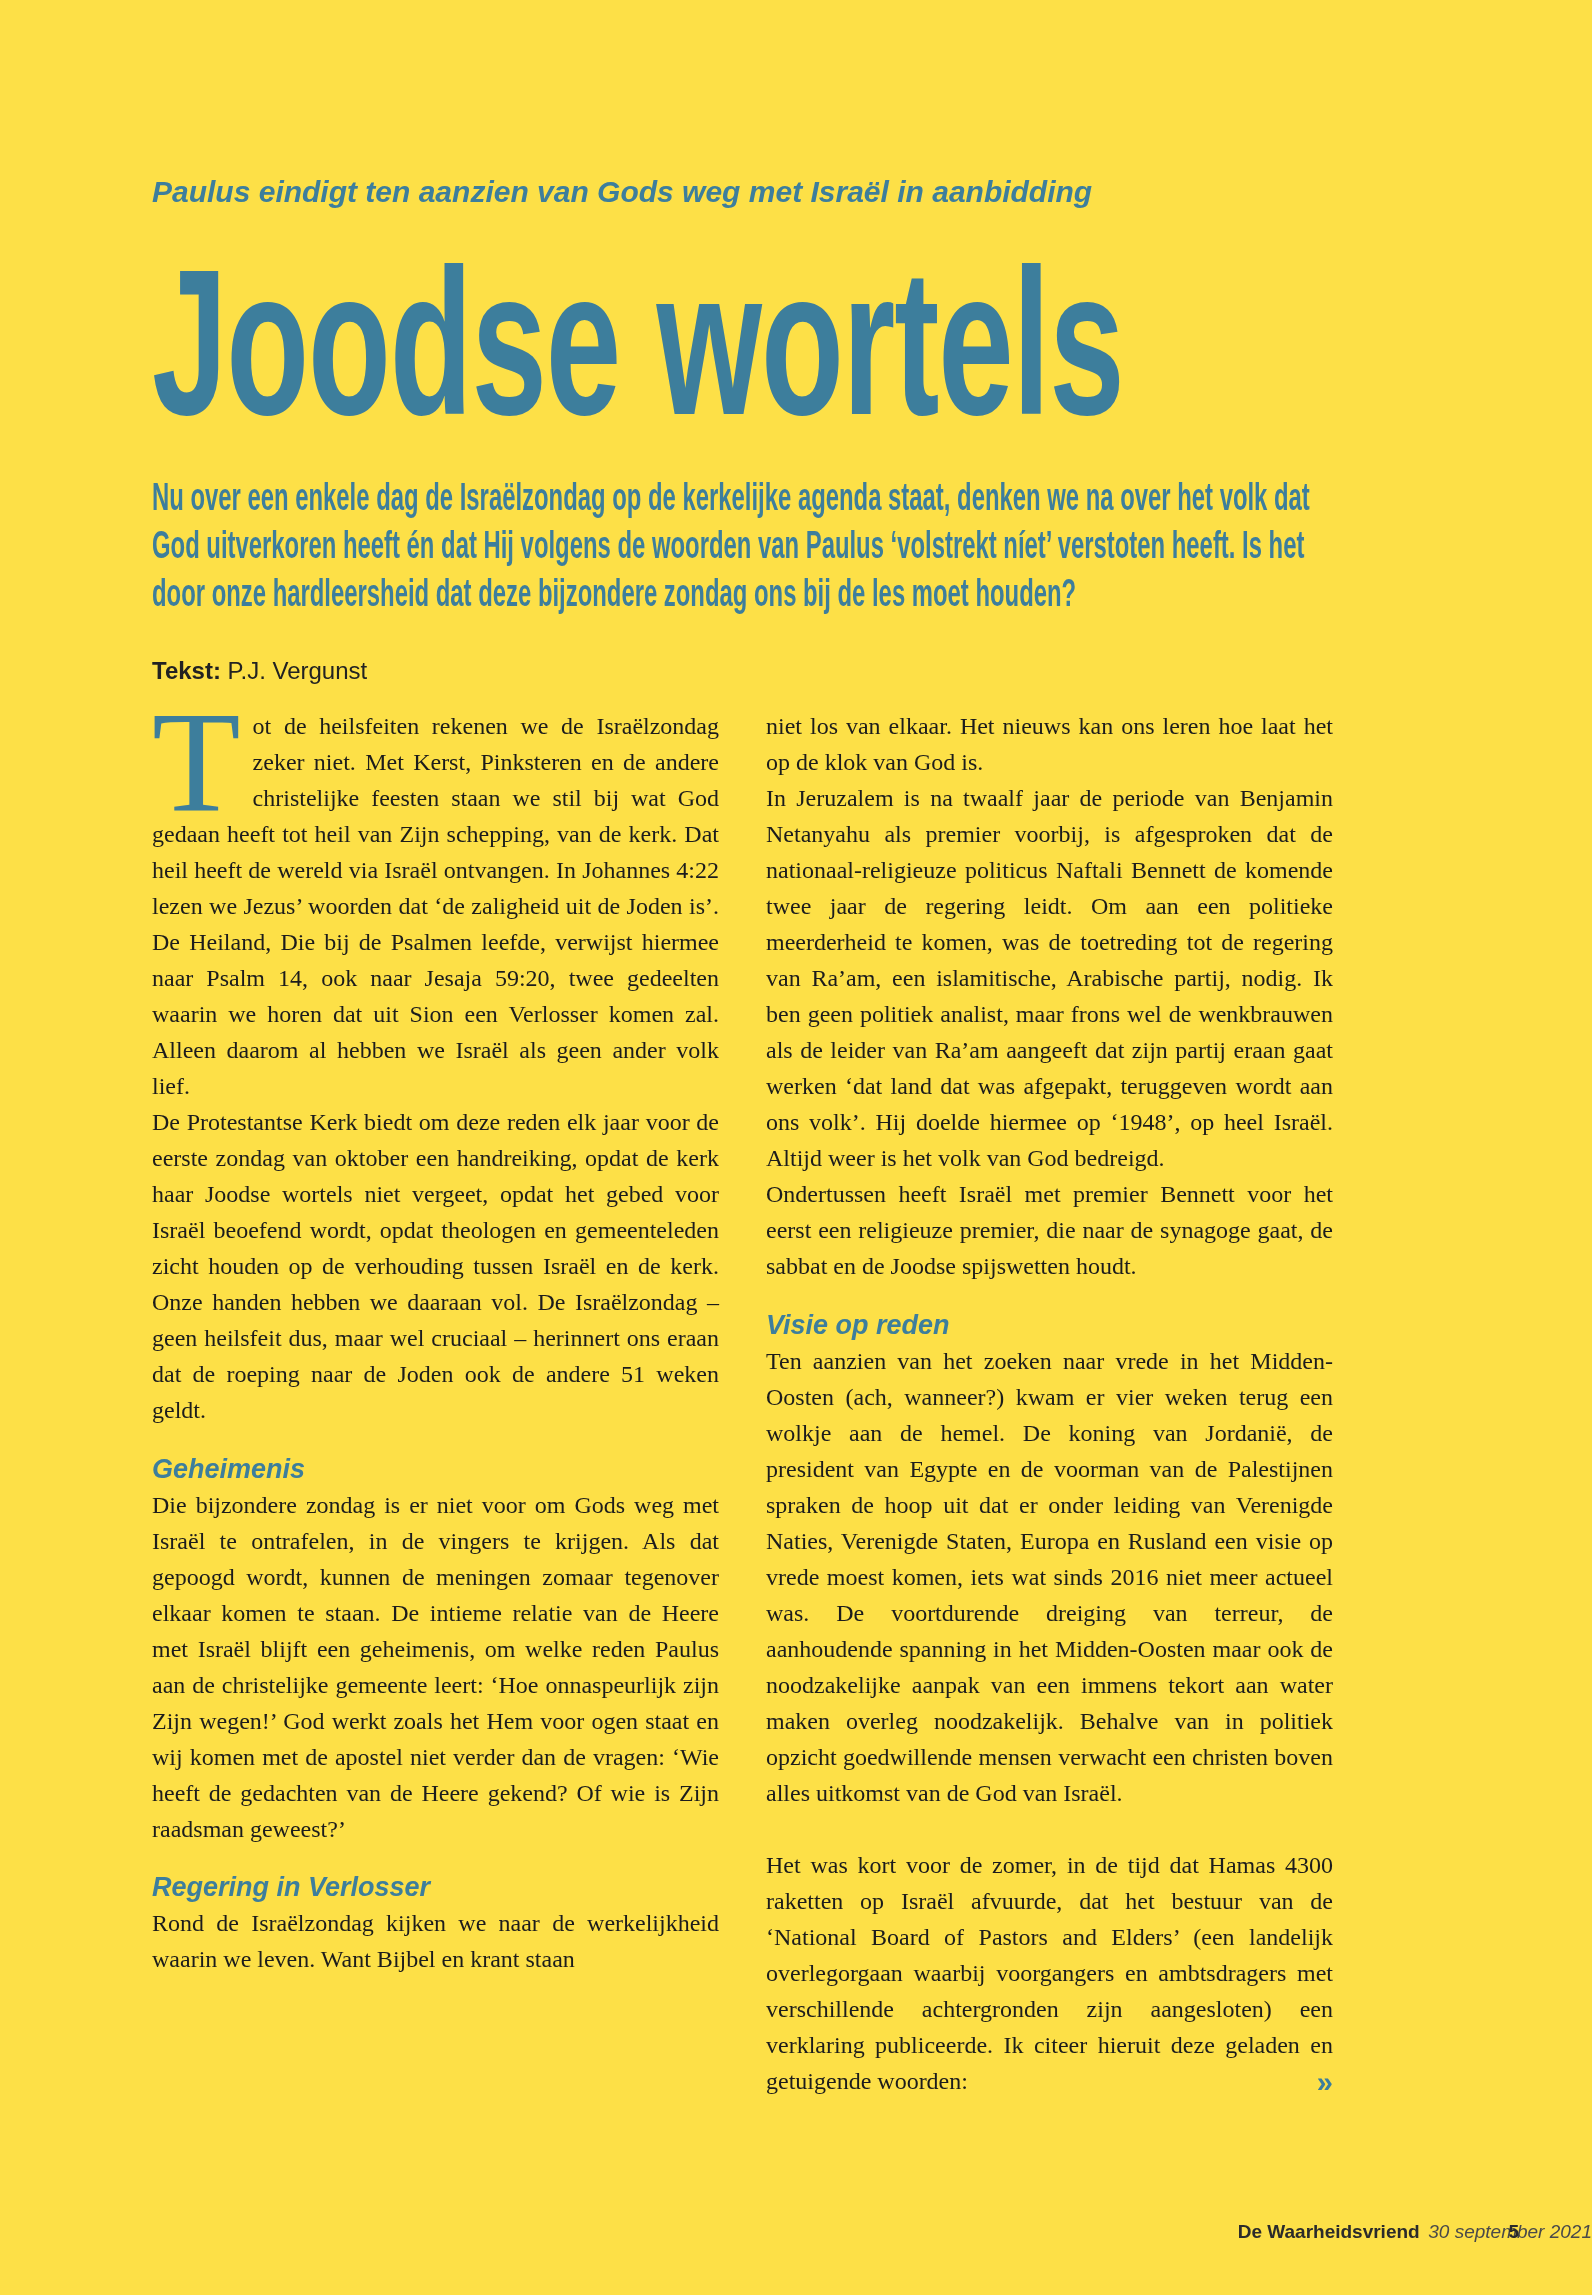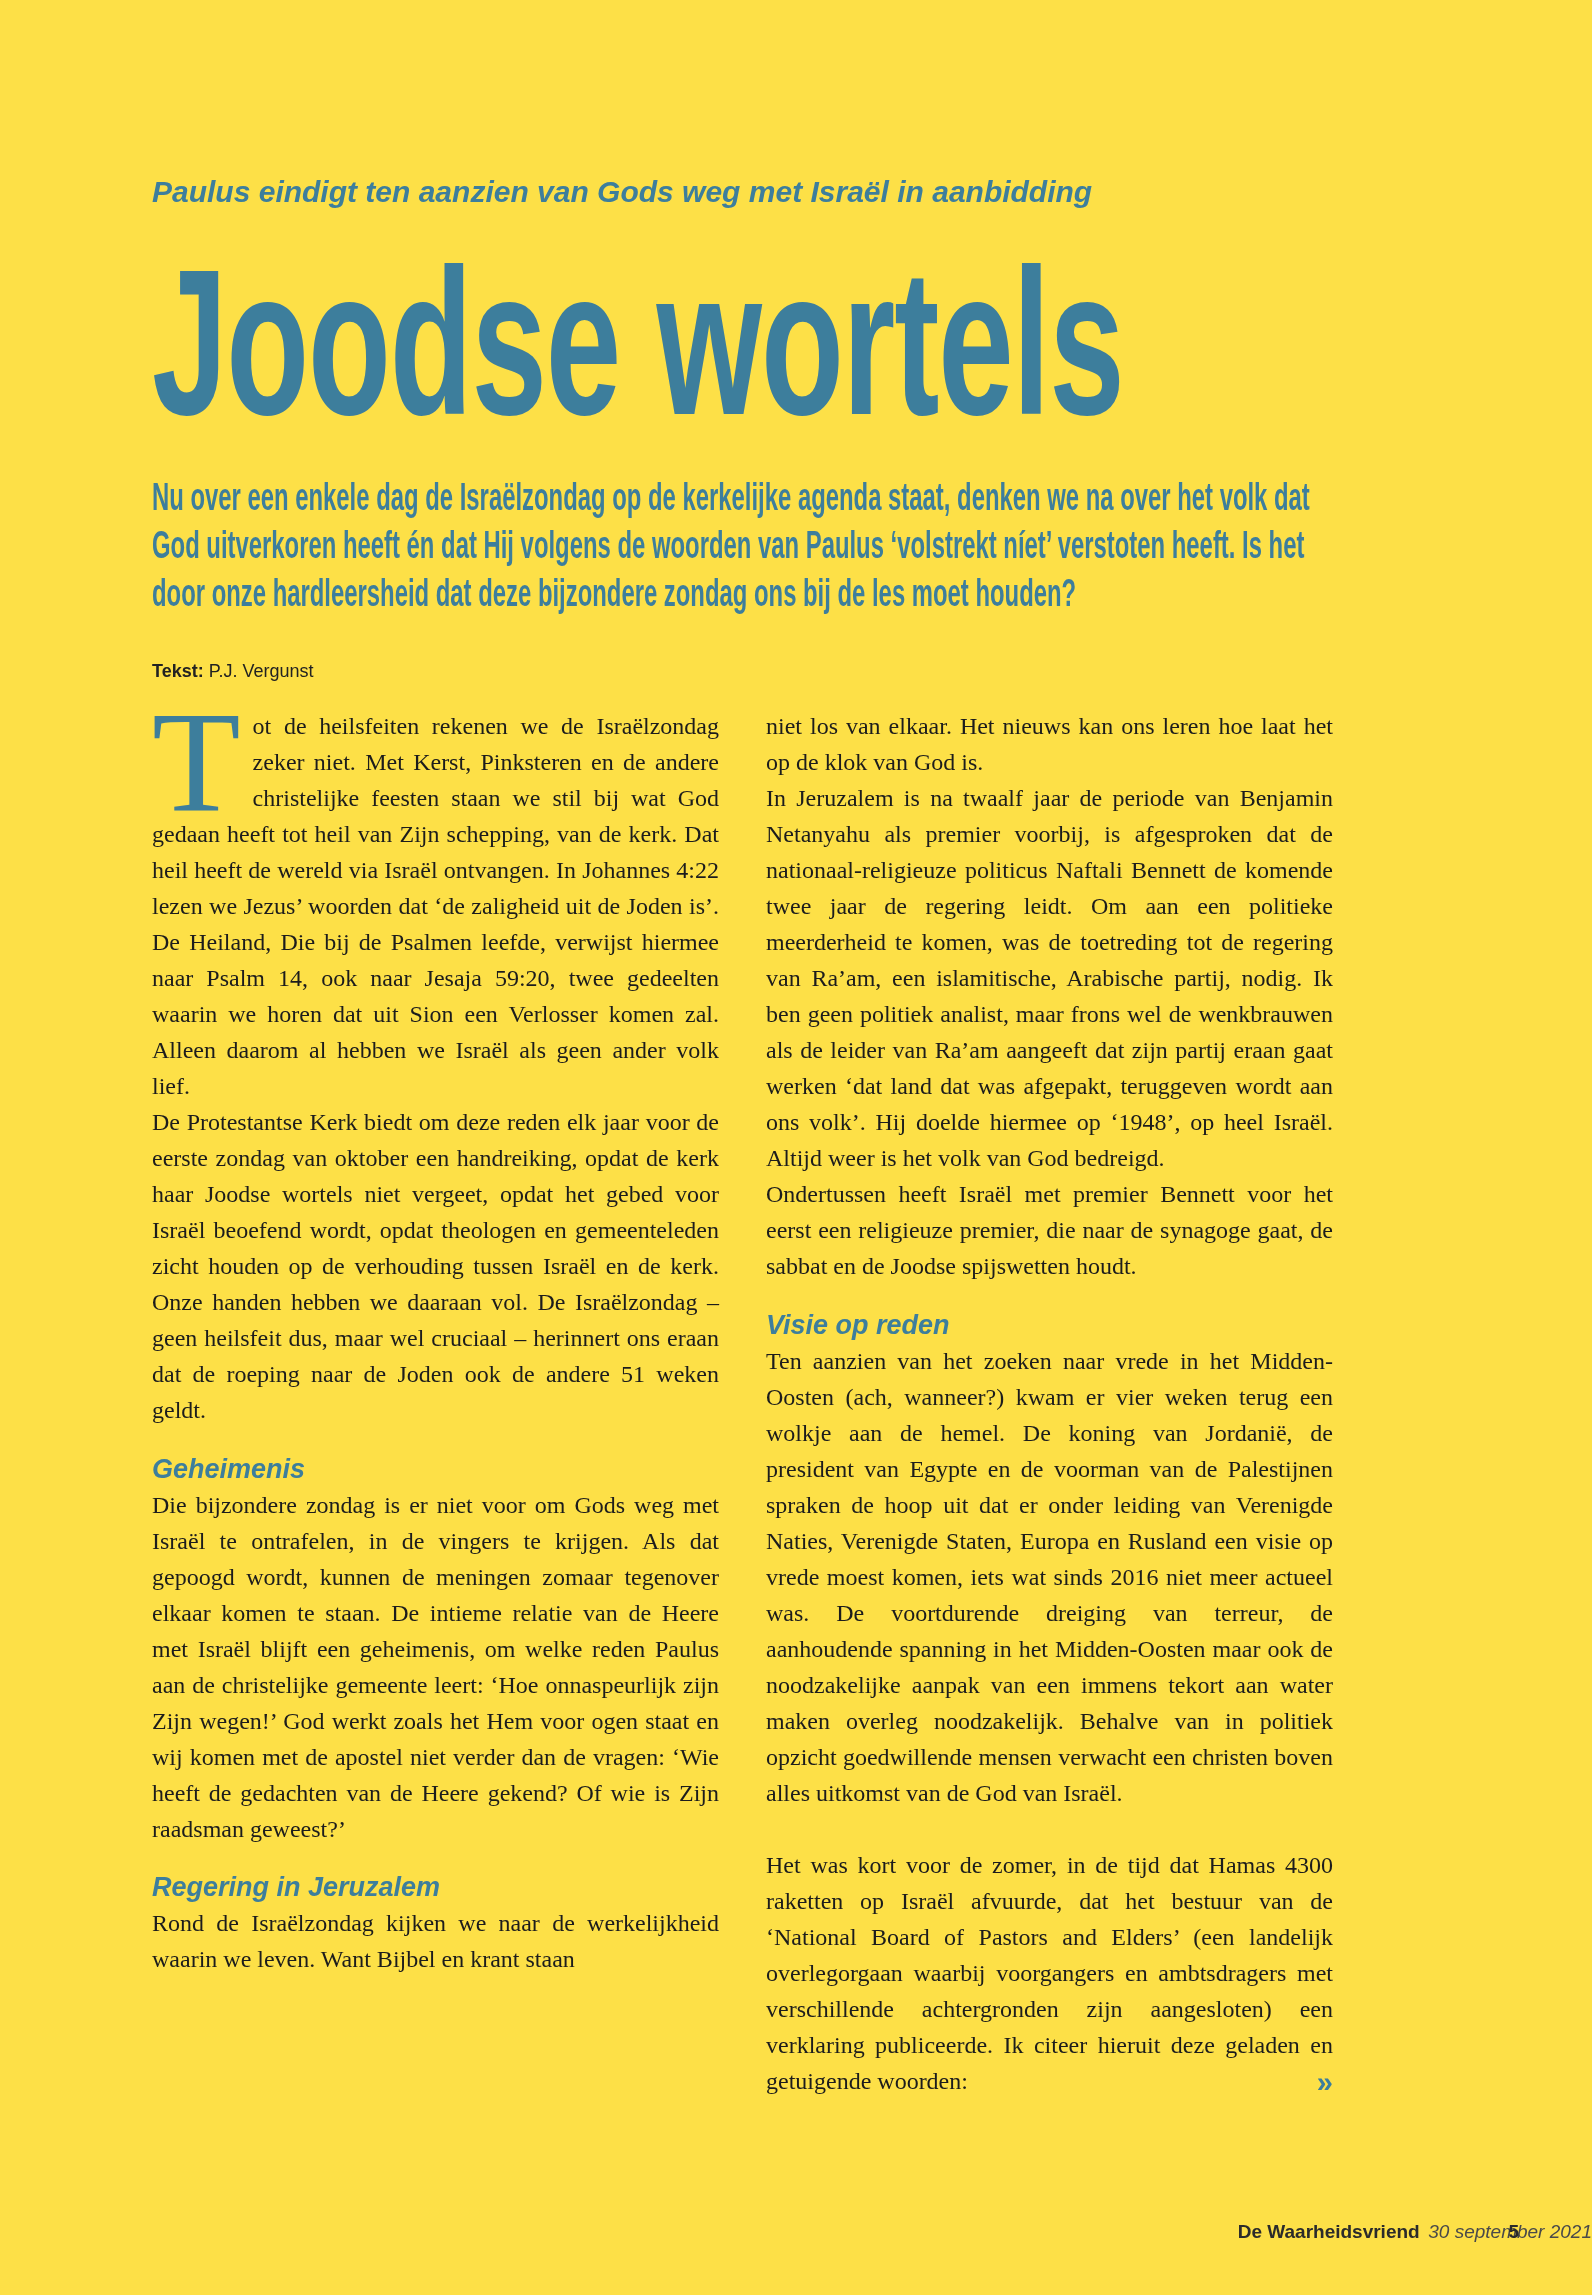--- a/index.html
+++ b/index.html
@@ -58,21 +58,21 @@
     font-size:38px;
     line-height:48px;
     color:var(--accent);
     transform:scaleX(0.628);
     transform-origin:left top;
     margin-bottom:41px;
   }
   
   .byline{
     font-family:"Liberation Sans", sans-serif;
-    font-size:18px;
+    font-size:24px;
     line-height:26px;
     color:#222222;
     margin-bottom:24px;
   }
   .byline .byline-label{font-weight:700;}
   .byline .byline-name{font-weight:400;}
   
   .columns{
     display:flex;
     gap:47px;
@@ -151,21 +151,21 @@
   <p class="intro">Nu over een enkele dag de Israëlzondag op de kerkelijke agenda staat, denken we na over het volk dat God uitverkoren heeft én dat Hij volgens de woorden van Paulus ‘volstrekt níet’ verstoten heeft. Is het door onze hardleersheid dat deze bijzondere zondag ons bij de les moet houden?</p>
 
   <p class="byline"><span class="byline-label">Tekst:</span> <span class="byline-name">P.J. Vergunst</span></p>
 
   <div class="columns">
     <div class="col">
         <p class="para"><span class="dropcap">T</span>ot de heilsfeiten rekenen we de Israëlzondag zeker niet. Met Kerst, Pinksteren en de andere christelijke feesten staan we stil bij wat God gedaan heeft tot heil van Zijn schepping, van de kerk. Dat heil heeft de wereld via Israël ontvangen. In Johannes 4:22 lezen we Jezus’ woorden dat ‘de zaligheid uit de Joden is’. De Heiland, Die bij de Psalmen leefde, verwijst hiermee naar Psalm 14, ook naar Jesaja 59:20, twee gedeelten waarin we horen dat uit Sion een Verlosser komen zal. Alleen daarom al hebben we Israël als geen ander volk lief.</p>
         <p class="para">De Protestantse Kerk biedt om deze reden elk jaar voor de eerste zondag van oktober een handreiking, opdat de kerk haar Joodse wortels niet vergeet, opdat het gebed voor Israël beoefend wordt, opdat theologen en gemeenteleden zicht houden op de verhouding tussen Israël en de kerk. Onze handen hebben we daaraan vol. De Israëlzondag – geen heilsfeit dus, maar wel cruciaal – herinnert ons eraan dat de roeping naar de Joden ook de andere 51 weken geldt.</p>
         <h3 class="subhead">Geheimenis</h3>
         <p class="para">Die bijzondere zondag is er niet voor om Gods weg met Israël te ontrafelen, in de vingers te krijgen. Als dat gepoogd wordt, kunnen de meningen zomaar tegenover elkaar komen te staan. De intieme relatie van de Heere met Israël blijft een geheimenis, om welke reden Paulus aan de christelijke gemeente leert: ‘Hoe onnaspeurlijk zijn Zijn wegen!’ God werkt zoals het Hem voor ogen staat en wij komen met de apostel niet verder dan de vragen: ‘Wie heeft de gedachten van de Heere gekend? Of wie is Zijn raadsman geweest?’</p>
-        <h3 class="subhead">Regering in Jeruzalem</h3>
+        <h3 class="subhead">Regering in Verlosser</h3>
         <p class="para">Rond de Israëlzondag kijken we naar de werkelijkheid waarin we leven. Want Bijbel en krant staan</p>
       </div>
     <div class="col">
         <p class="para">niet los van elkaar. Het nieuws kan ons leren hoe laat het op de klok van God is.</p>
         <p class="para">In Jeruzalem is na twaalf jaar de periode van Benjamin Netanyahu als premier voorbij, is afgesproken dat de nationaal-religieuze politicus Naftali Bennett de komende twee jaar de regering leidt. Om aan een politieke meerderheid te komen, was de toetreding tot de regering van Ra’am, een islamitische, Arabische partij, nodig. Ik ben geen politiek analist, maar frons wel de wenkbrauwen als de leider van Ra’am aangeeft dat zijn partij eraan gaat werken ‘dat land dat was afgepakt, teruggeven wordt aan ons volk’. Hij doelde hiermee op ‘1948’, op heel Israël. Altijd weer is het volk van God bedreigd.</p>
         <p class="para">Ondertussen heeft Israël met premier Bennett voor het eerst een religieuze premier, die naar de synagoge gaat, de sabbat en de Joodse spijswetten houdt.</p>
         <h3 class="subhead">Visie op reden</h3>
         <p class="para">Ten aanzien van het zoeken naar vrede in het Midden-Oosten (ach, wanneer?) kwam er vier weken terug een wolkje aan de hemel. De koning van Jordanië, de president van Egypte en de voorman van de Palestijnen spraken de hoop uit dat er onder leiding van Verenigde Naties, Verenigde Staten, Europa en Rusland een visie op vrede moest komen, iets wat sinds 2016 niet meer actueel was. De voortdurende dreiging van terreur, de aanhoudende spanning in het Midden-Oosten maar ook de noodzakelijke aanpak van een immens tekort aan water maken overleg noodzakelijk. Behalve van in politiek opzicht goedwillende mensen verwacht een christen boven alles uitkomst van de God van Israël.</p>
         <p class="para spaced">Het was kort voor de zomer, in de tijd dat Hamas 4300 raketten op Israël afvuurde, dat het bestuur van de ‘National Board of Pastors and Elders’ (een landelijk overlegorgaan waarbij voorgangers en ambtsdragers met verschillende achtergronden zijn aangesloten) een verklaring publiceerde. Ik citeer hieruit deze geladen en getuigende woorden:<span class="jump-mark">»</span></p>
       </div>

